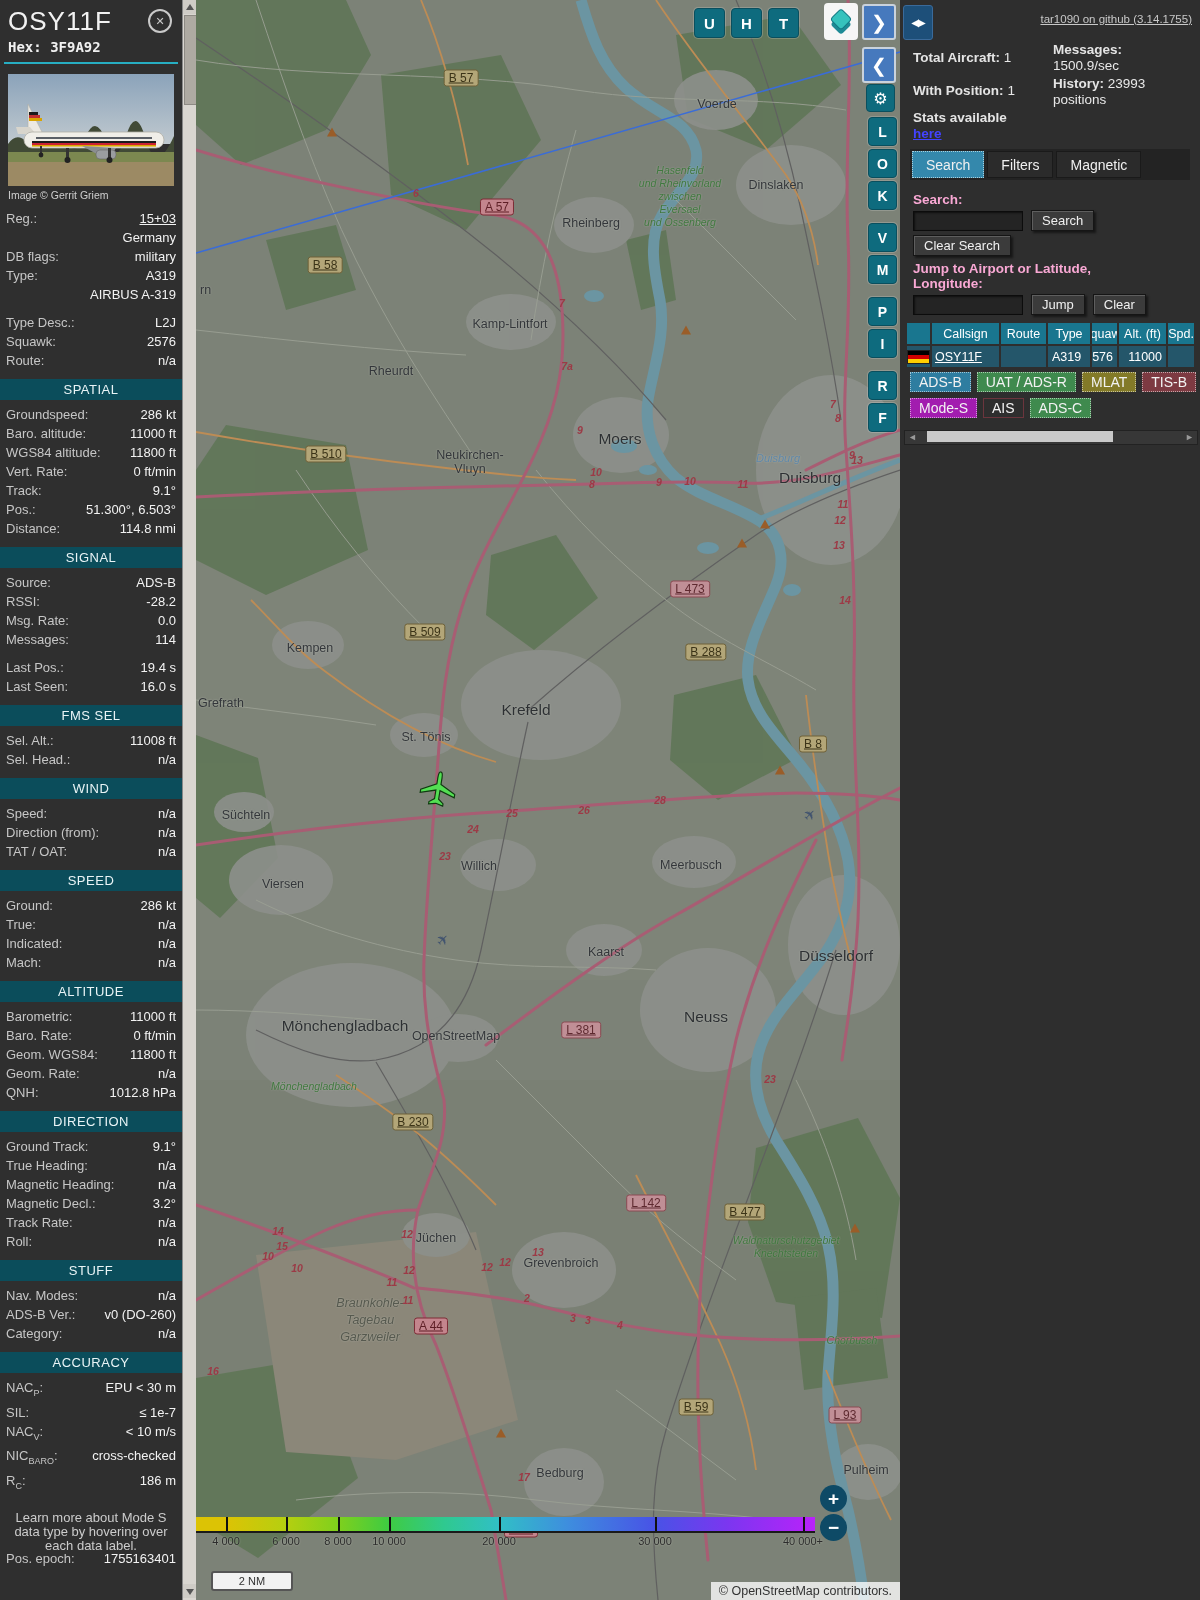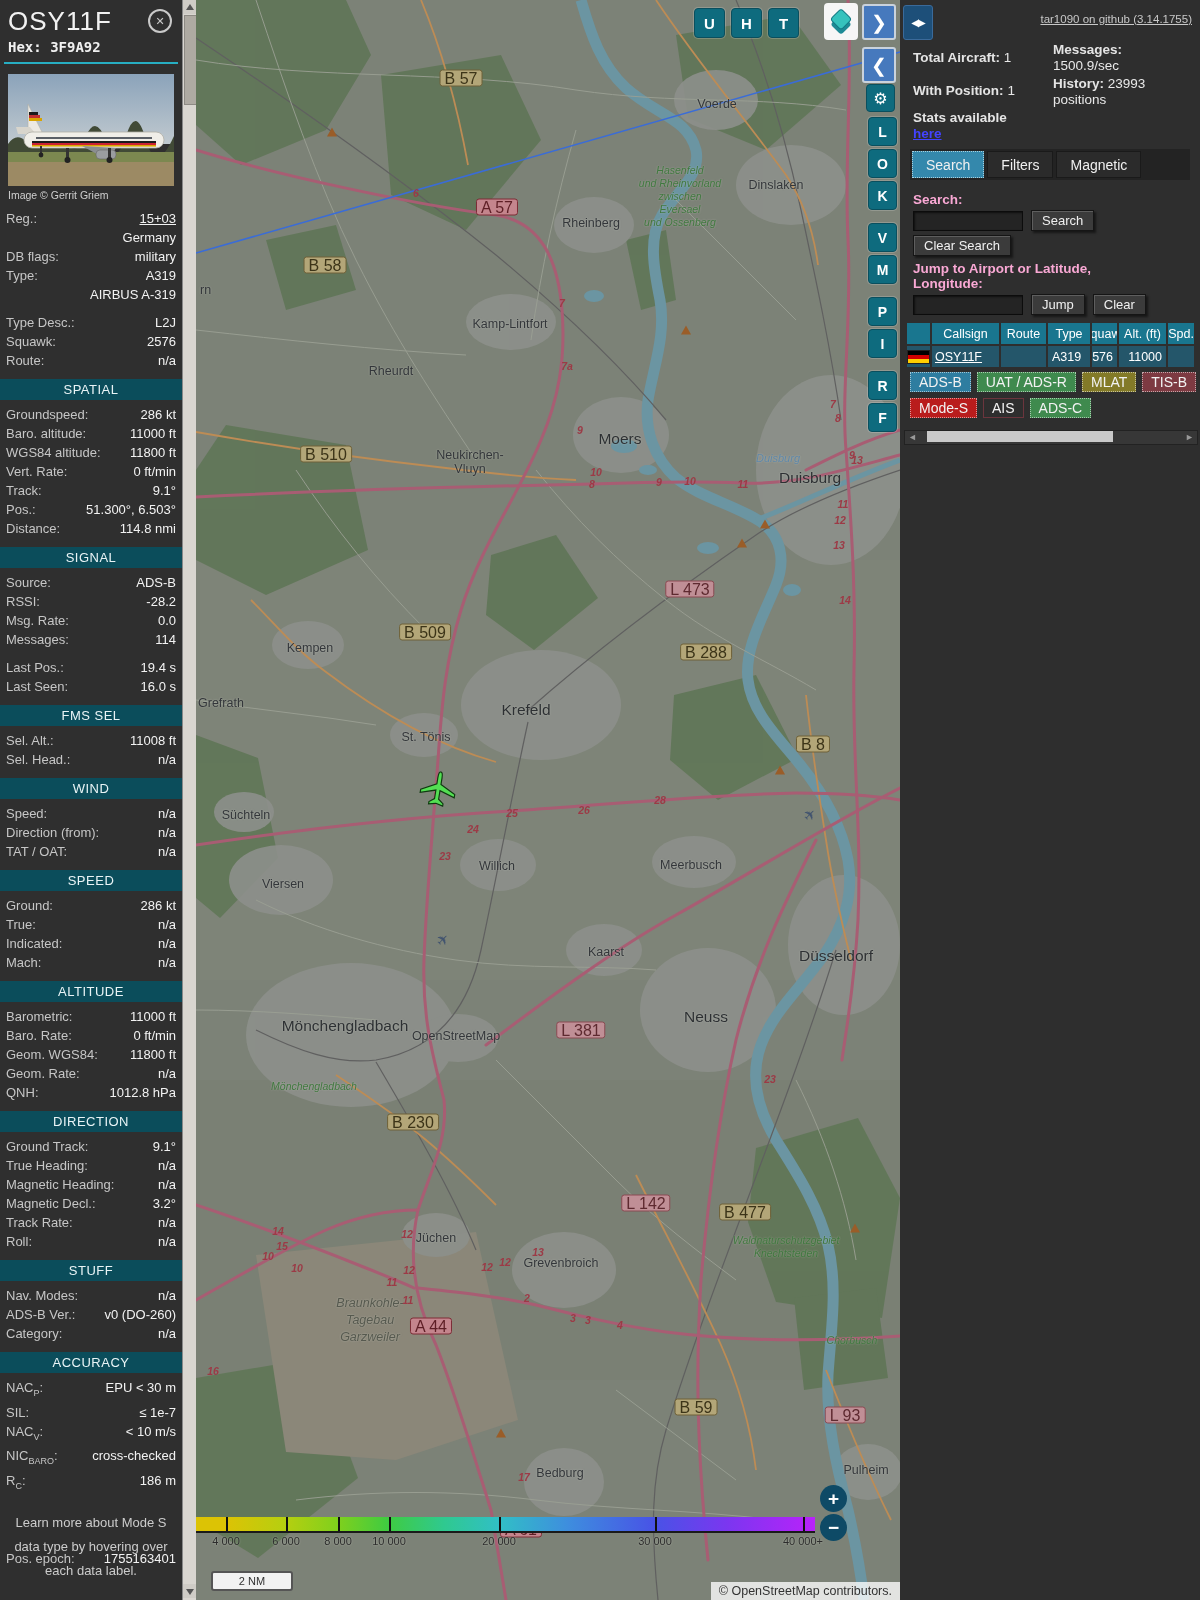--- a/index.html
+++ b/index.html
@@ -15,41 +15,41 @@
   #header-rule{height:2px;background:#27aec2;margin:7px 4px 10px 4px;}
   #photo{display:block;margin:0 auto;width:166px;height:112px;}
   #photo-credit{font-size:10.5px;color:#cfcfcf;padding:3px 8px 8px 8px;}
   .kv-row{display:flex;justify-content:space-between;align-items:baseline;padding:0 6px;line-height:19px;font-size:13px;}
   .kv-row.gap{margin-top:9px;}
   .kv-label{color:#c6c6c6;white-space:nowrap;}
   .kv-label sub{font-size:9px;}
   .kv-value{color:#f2f2f2;text-align:right;white-space:nowrap;}
   .kv-value.link{text-decoration:underline;cursor:pointer;}
   .section-header{background:#0b4d5b;color:#e9f4f6;text-align:center;font-size:13px;padding:3px 0;margin:9px 0 5px 0;letter-spacing:.5px;}
-  #footer-note{margin-top:16px;padding:0 8px;font-size:13px;color:#cccccc;text-align:center;line-height:24px;}
+  #footer-note{margin-top:16px;padding:0 8px;font-size:13px;color:#cccccc;text-align:center;line-height:14px;}
   #pos-epoch{position:absolute;left:0;right:0;bottom:32px;}
   
   #sidebar-scroll{position:absolute;left:182px;top:0;width:14px;height:1600px;background:#d9d6d0;border-left:1px solid #888;}
   .scroll-arrow{position:absolute;left:0;width:14px;height:14px;background:#cfccc6;cursor:pointer;}
   .scroll-arrow:before{content:"";position:absolute;left:3px;border-left:4px solid transparent;border-right:4px solid transparent;}
   #scroll-up:before{top:4px;border-bottom:6px solid #555;}
   #scroll-down{bottom:2px;}
   #scroll-down:before{top:5px;border-top:6px solid #555;}
   #scroll-thumb{position:absolute;left:1px;top:15px;width:12px;height:88px;background:#aeaaa2;border:1px solid #8d8a84;cursor:pointer;}
   
   #map{position:absolute;left:196px;top:0;width:704px;height:1600px;background:#7c8277;overflow:hidden;}
   #map-svg{position:absolute;left:0;top:0;}
   .maplabel{position:absolute;transform:translate(-50%,-50%);color:#33363a;font-size:12.5px;white-space:nowrap;
             text-shadow:0 0 2px rgba(205,210,198,.55);pointer-events:none;}
   .maplabel.lg{font-size:15.5px;color:#2d3033;}
   .maplabel.green{color:#40783f;font-style:italic;font-size:10.5px;}
   .maplabel.grayit{color:#56594f;font-style:italic;font-size:12.5px;}
   .maplabel.blueit{color:#5f87a8;font-style:italic;font-size:11px;}
   .maplabel.left{transform:translate(0,-50%);}
-  .shield{position:absolute;transform:translate(-50%,-50%);font-size:16px;padding:0 4px;border-radius:3px;border:1px solid;line-height:15px;white-space:nowrap;}
+  .shield{position:absolute;transform:translate(-50%,-50%);font-size:12px;padding:0 4px;border-radius:3px;border:1px solid;line-height:15px;white-space:nowrap;text-decoration:underline;}
   .shield.a{background:#c4858d;border-color:#7c2d36;color:#5e1f26;}
   .shield.l{background:#c08f96;border-color:#8a4a52;color:#5e2a30;}
   .shield.b{background:#b3a678;border-color:#6e6138;color:#3c3418;}
   .junction{position:absolute;transform:translate(-50%,-50%);color:#9c3a46;font-size:10.5px;font-style:italic;font-weight:bold;}
   .tri{position:absolute;width:0;height:0;border-left:5px solid transparent;border-right:5px solid transparent;
        border-bottom:9px solid #9a5d28;transform:translate(-50%,-50%);}
   .airport{position:absolute;color:#42546f;font-size:15px;transform:translate(-50%,-50%) rotate(-45deg);}
   #aircraft-marker{position:absolute;width:38px;height:38px;}
   
   #map-top-buttons{position:absolute;left:498px;top:8px;display:flex;gap:6px;}
@@ -521,21 +521,21 @@
       <span class="maplabel town" style="left: 274px; top: 455px;">Neukirchen-</span>
       <span class="maplabel town" style="left: 274px; top: 469px;">Vluyn</span>
       <span class="maplabel blueit" style="left: 582px; top: 458px;">Duisburg</span>
       <span class="maplabel lg" style="left: 614px; top: 478px;">Duisburg</span>
       <span class="maplabel town" style="left: 114px; top: 648px;">Kempen</span>
       <span class="maplabel town left" style="left: 2px; top: 703px;">Grefrath</span>
       <span class="maplabel lg" style="left: 330px; top: 710px;">Krefeld</span>
       <span class="maplabel town" style="left: 230px; top: 737px;">St. Tönis</span>
       <span class="maplabel town" style="left: 50px; top: 815px; text-align: right;">Süchteln</span>
       <span class="maplabel town" style="left: 87px; top: 884px;">Viersen</span>
-      <span class="maplabel town" style="left: 301px; top: 866px;">Willich</span>
+      <span class="maplabel town" style="left: 283px; top: 866px;">Willich</span>
       <span class="maplabel town" style="left: 495px; top: 865px;">Meerbusch</span>
       <span class="maplabel town" style="left: 410px; top: 952px;">Kaarst</span>
       <span class="maplabel lg" style="left: 640px; top: 956px;">Düsseldorf</span>
       <span class="maplabel lg" style="left: 510px; top: 1017px;">Neuss</span>
       <span class="maplabel lg" style="left: 149px; top: 1026px;">Mönchengladbach</span>
       <span class="maplabel town" style="left: 260px; top: 1036px;">OpenStreetMap</span>
       <span class="maplabel green" style="left: 118px; top: 1086px;">Mönchengladbach</span>
       <span class="maplabel town" style="left: 240px; top: 1238px;">Jüchen</span>
       <span class="maplabel town" style="left: 365px; top: 1263px;">Grevenbroich</span>
       <span class="maplabel green" style="left: 590px; top: 1240px;">Waldnaturschutzgebiet</span>
@@ -745,21 +745,21 @@
       </div>
   </div>
 
   <div id="chips1" class="chips">
       <span class="chip" style="background: rgb(46, 125, 160);">ADS-B</span>
       <span class="chip" style="background: rgb(63, 138, 78);">UAT / ADS-R</span>
       <span class="chip" style="background: rgb(131, 122, 40);">MLAT</span>
       <span class="chip" style="background: rgb(125, 58, 66);">TIS-B</span>
     </div>
   <div id="chips2" class="chips">
-      <span class="chip" style="background: #b91c1c;">Mode-S</span>
+      <span class="chip" style="background: #a21caf;">Mode-S</span>
       <span class="chip" style="background: rgb(46, 46, 46); border: 1px solid rgb(107, 53, 61);">AIS</span>
       <span class="chip" style="background: rgb(63, 138, 78);">ADS-C</span>
     </div>
 
   <div id="hscroll">
     <span class="hs-arrow" id="hs-left">◄</span>
     <div id="hscroll-thumb"></div>
     <span class="hs-arrow" id="hs-right">►</span>
   </div>
 </div>

